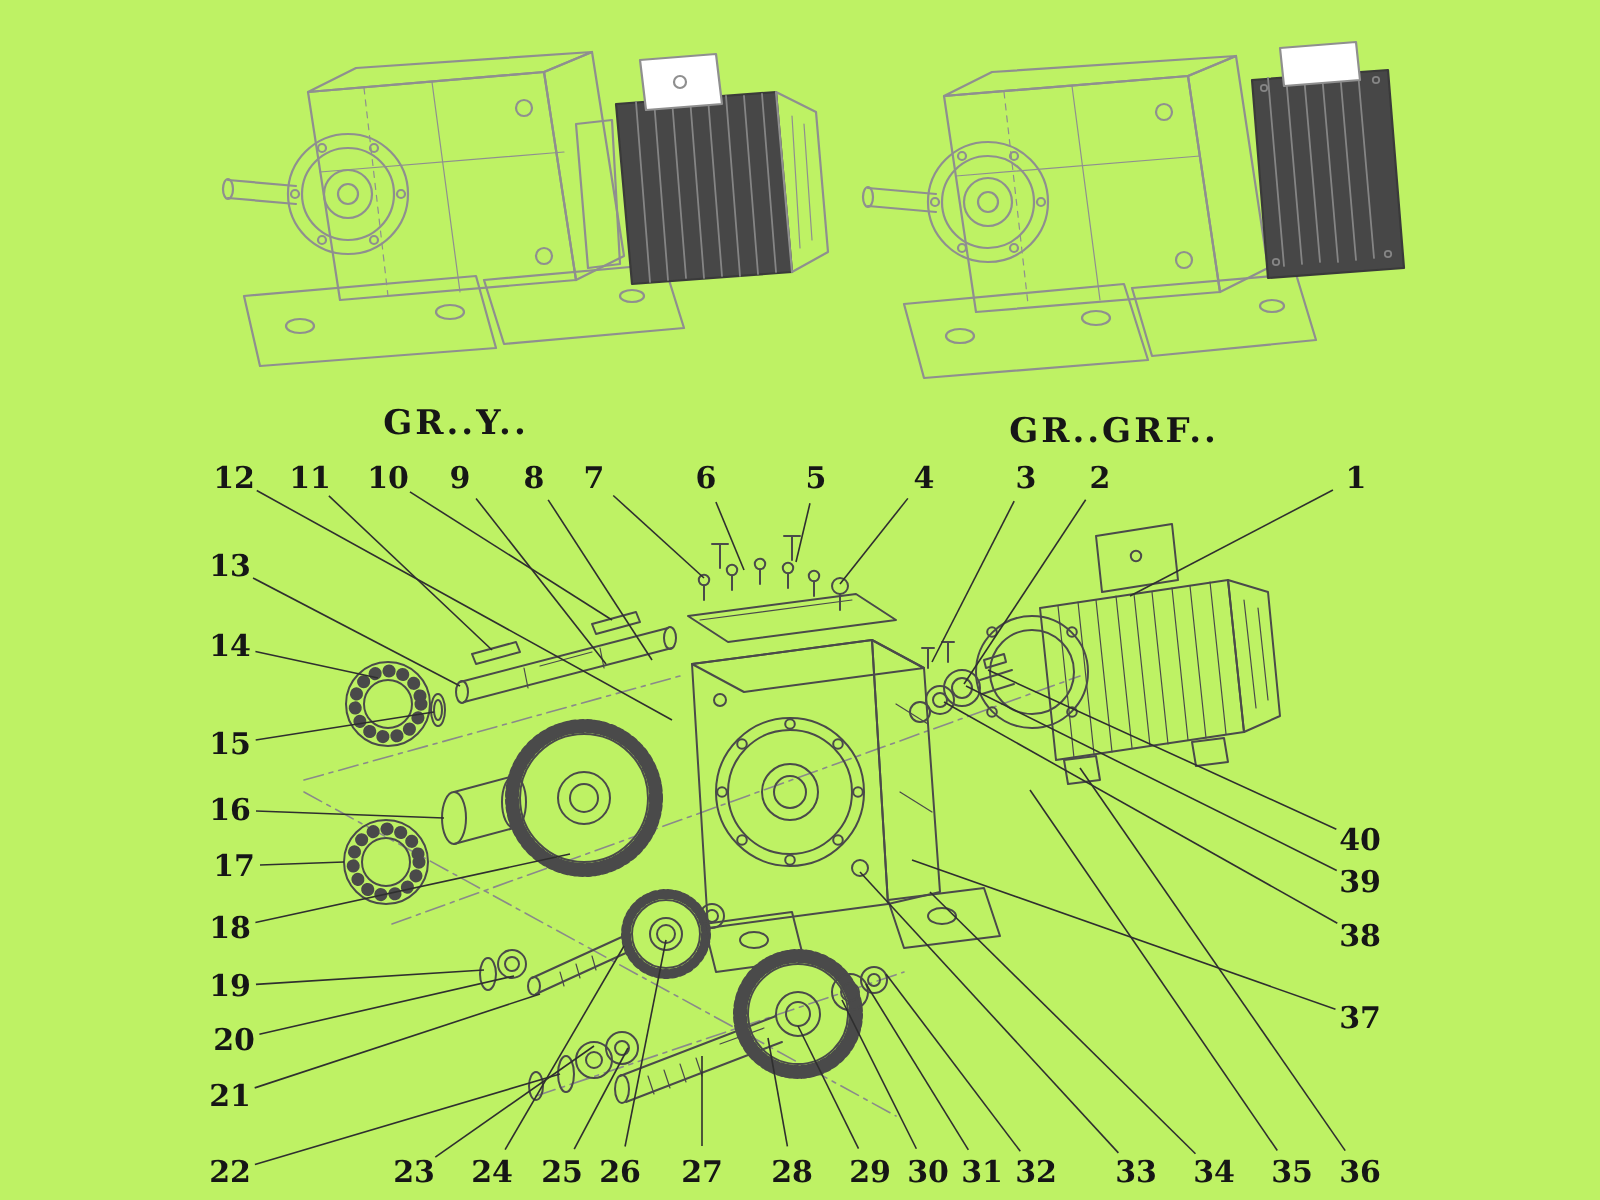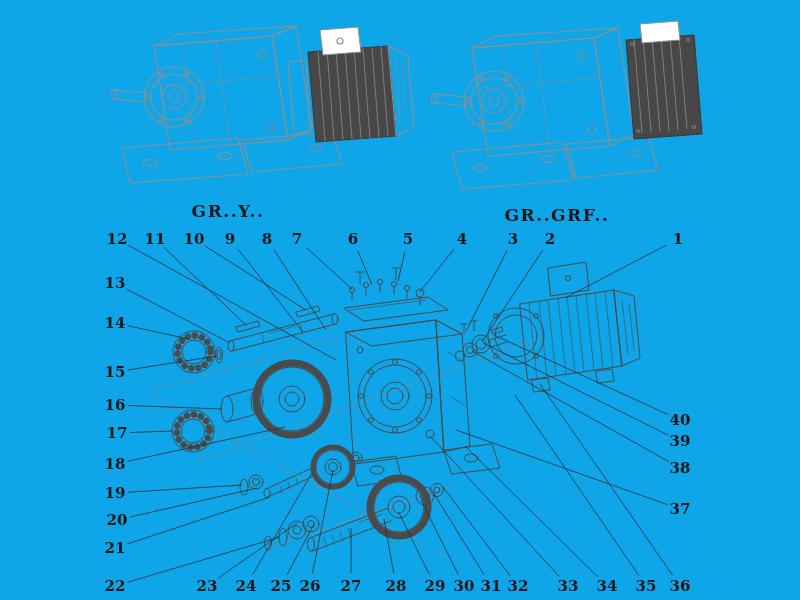--- a/index.html
+++ b/index.html
@@ -1,16 +1,16 @@
 <!DOCTYPE html>
 <html><head>
 <meta charset="utf-8">
 <style>
   html,body{margin:0;padding:0;background:#fff;}
-  .page{position:relative;width:800px;height:600px;background:#0ea5e9;overflow:hidden;
+  .page{position:relative;width:800px;height:600px;background:#bef264;overflow:hidden;
         font-family:"DejaVu Serif", serif;}
   svg{position:absolute;left:0;top:0;}
   
   .art{stroke:#8f8f8f;fill:none;stroke-width:1.1;stroke-linejoin:round;stroke-linecap:round;}
   .art .thin{stroke-width:.6;}
   .art .dark{fill:#474747;stroke:#3a3a3a;}
   .art .fin{stroke:#858585;stroke-width:.9;}
   .art .white{fill:#ffffff;}
   
   .xa{stroke:#4a4a4a;fill:none;stroke-width:1;stroke-linejoin:round;stroke-linecap:round;}

